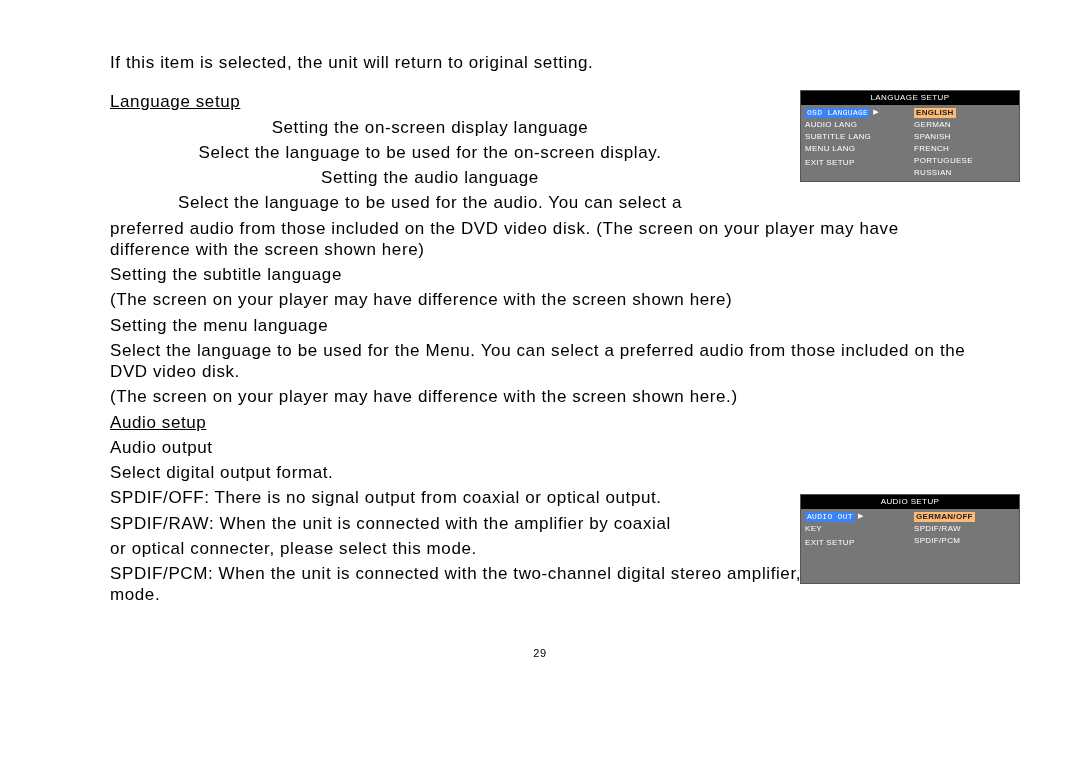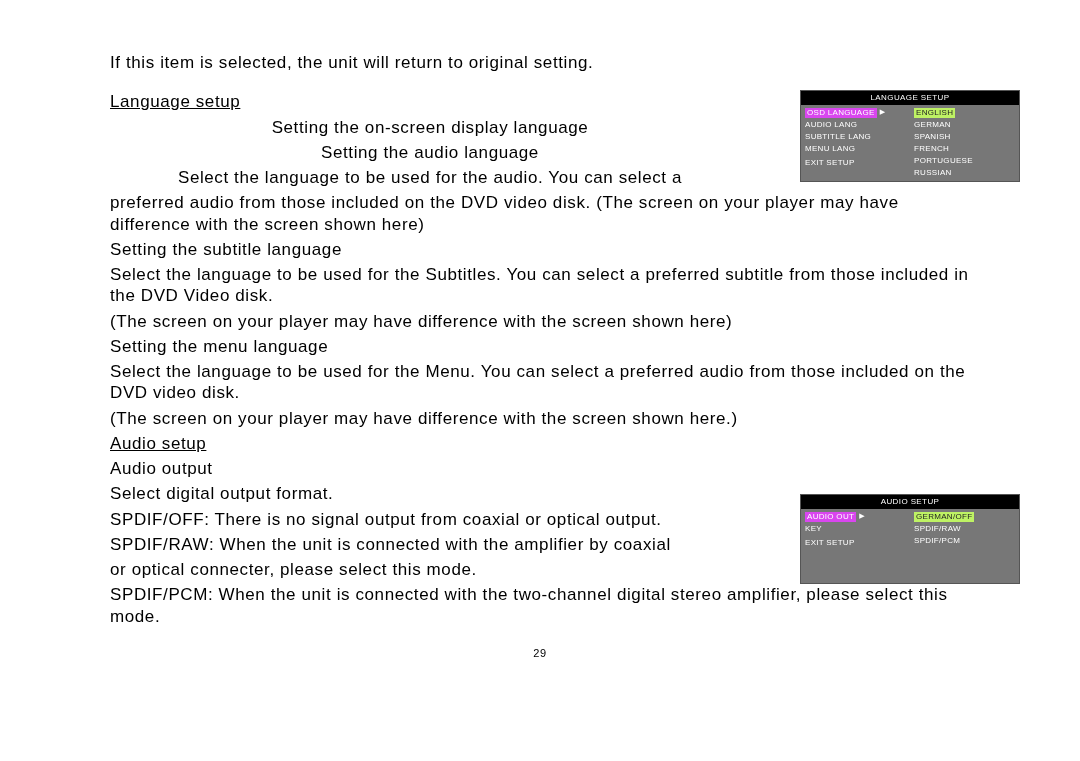--- a/index.html
+++ b/index.html
@@ -53,60 +53,62 @@
     .menu .left-col {
       width: 50%;
       padding: 2px 4px;
     }
     .menu .right-col {
       width: 50%;
       padding: 2px 4px;
     }
     .menu .row { padding: 1px 0; white-space: nowrap; }
     .menu .left-col .sel {
-      background: #d946ef;
+      background: #3b82f6;
       color: #fff;
       display: inline-block;
       padding: 0 2px;
       position: relative;
+      font-family: Liberation Mono, monospace;
     }
     .menu .arrow {
       display: inline-block;
       margin-left: 3px;
       font-size: 7px;
       transform: translateY(-1px);
     }
     .menu .right-col .sel {
-      background: #bef264;
+      background: #fdba74;
       color: #222;
       display: inline-block;
       padding: 0 2px;
+      font-weight: bold;
     }
     #menu-lang { top: 90px; right: 60px; }
     #menu-audio { top: 494px; right: 60px; }
     .spacer { height: 14px; }
     .text-wrap-a .short { width: 640px; text-align: center; }
     .text-wrap-b .short { width: 660px; }
   </style>
 </head>
 <body>
 
 <div class="page">
   <div class="content">
     <div class="para">If this item is selected, the unit will return to original setting.</div>
     <div class="spacer"></div>
 
     <div class="text-wrap-a">
       <div class="para underline">Language setup</div>
       <div class="para short">Setting the on-screen display language</div>
+      <div class="para short">Select the language to be used for the on-screen display.</div>
       <div class="para short">Setting the audio language</div>
       <div class="para short j">Select the language to be used for the audio. You can select a</div>
       <div class="para">preferred audio from those included on the DVD video disk. (The screen on your player may have difference with the screen shown here)</div>
       <div class="para">Setting the subtitle language</div>
-      <div class="para">Select the language to be used for the Subtitles. You can select a preferred subtitle from those included in the DVD Video disk.</div>
       <div class="para">(The screen on your player may have difference with the screen shown here)</div>
       <div class="para">Setting the menu language</div>
       <div class="para">Select the language to be used for the Menu. You can select a preferred audio from those included on the DVD video disk.</div>
       <div class="para">(The screen on your player may have difference with the screen shown here.)</div>
     </div>
 
     <div class="text-wrap-b">
       <div class="para underline">Audio setup</div>
       <div class="para short">Audio output</div>
       <div class="para short">Select digital output format.</div>

